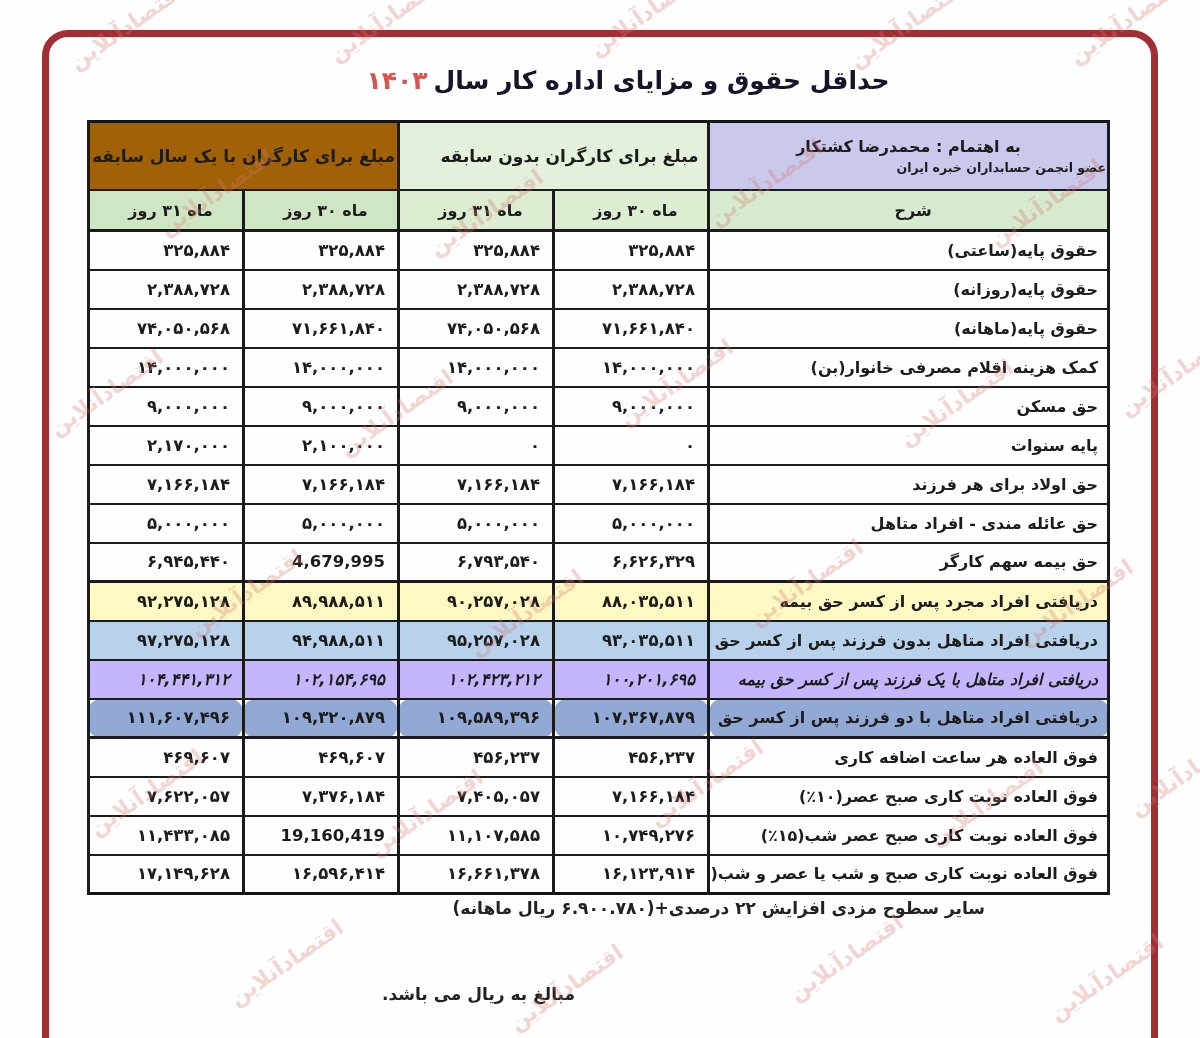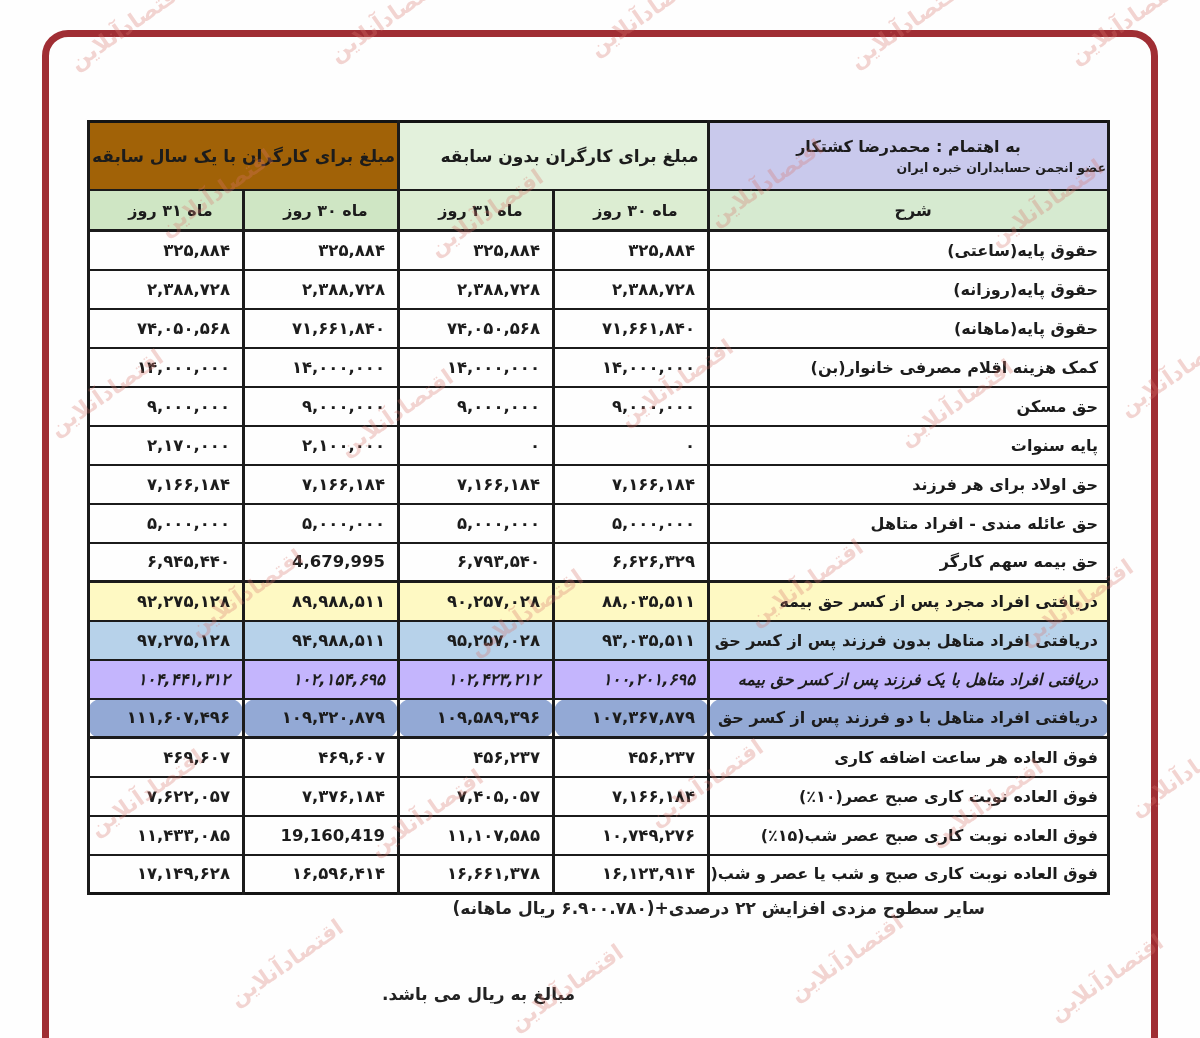--- a/index.html
+++ b/index.html
@@ -79,20 +79,21 @@
     transform:rotate(-35deg);white-space:nowrap;
   }
 </style>
 </head>
 <body>
 
 <div class="page">
 
   <div class="frame"></div>
 
+  <h1 class="title"><span>حداقل حقوق و مزایای اداره کار سال</span><span class="year">۱۴۰۳</span></h1>
 
   <table class="wage">
     <colgroup>
       <col style="width:400px">
       <col style="width:155px">
       <col style="width:155px">
       <col style="width:155px">
       <col style="width:155px">
     </colgroup>
     <thead>

